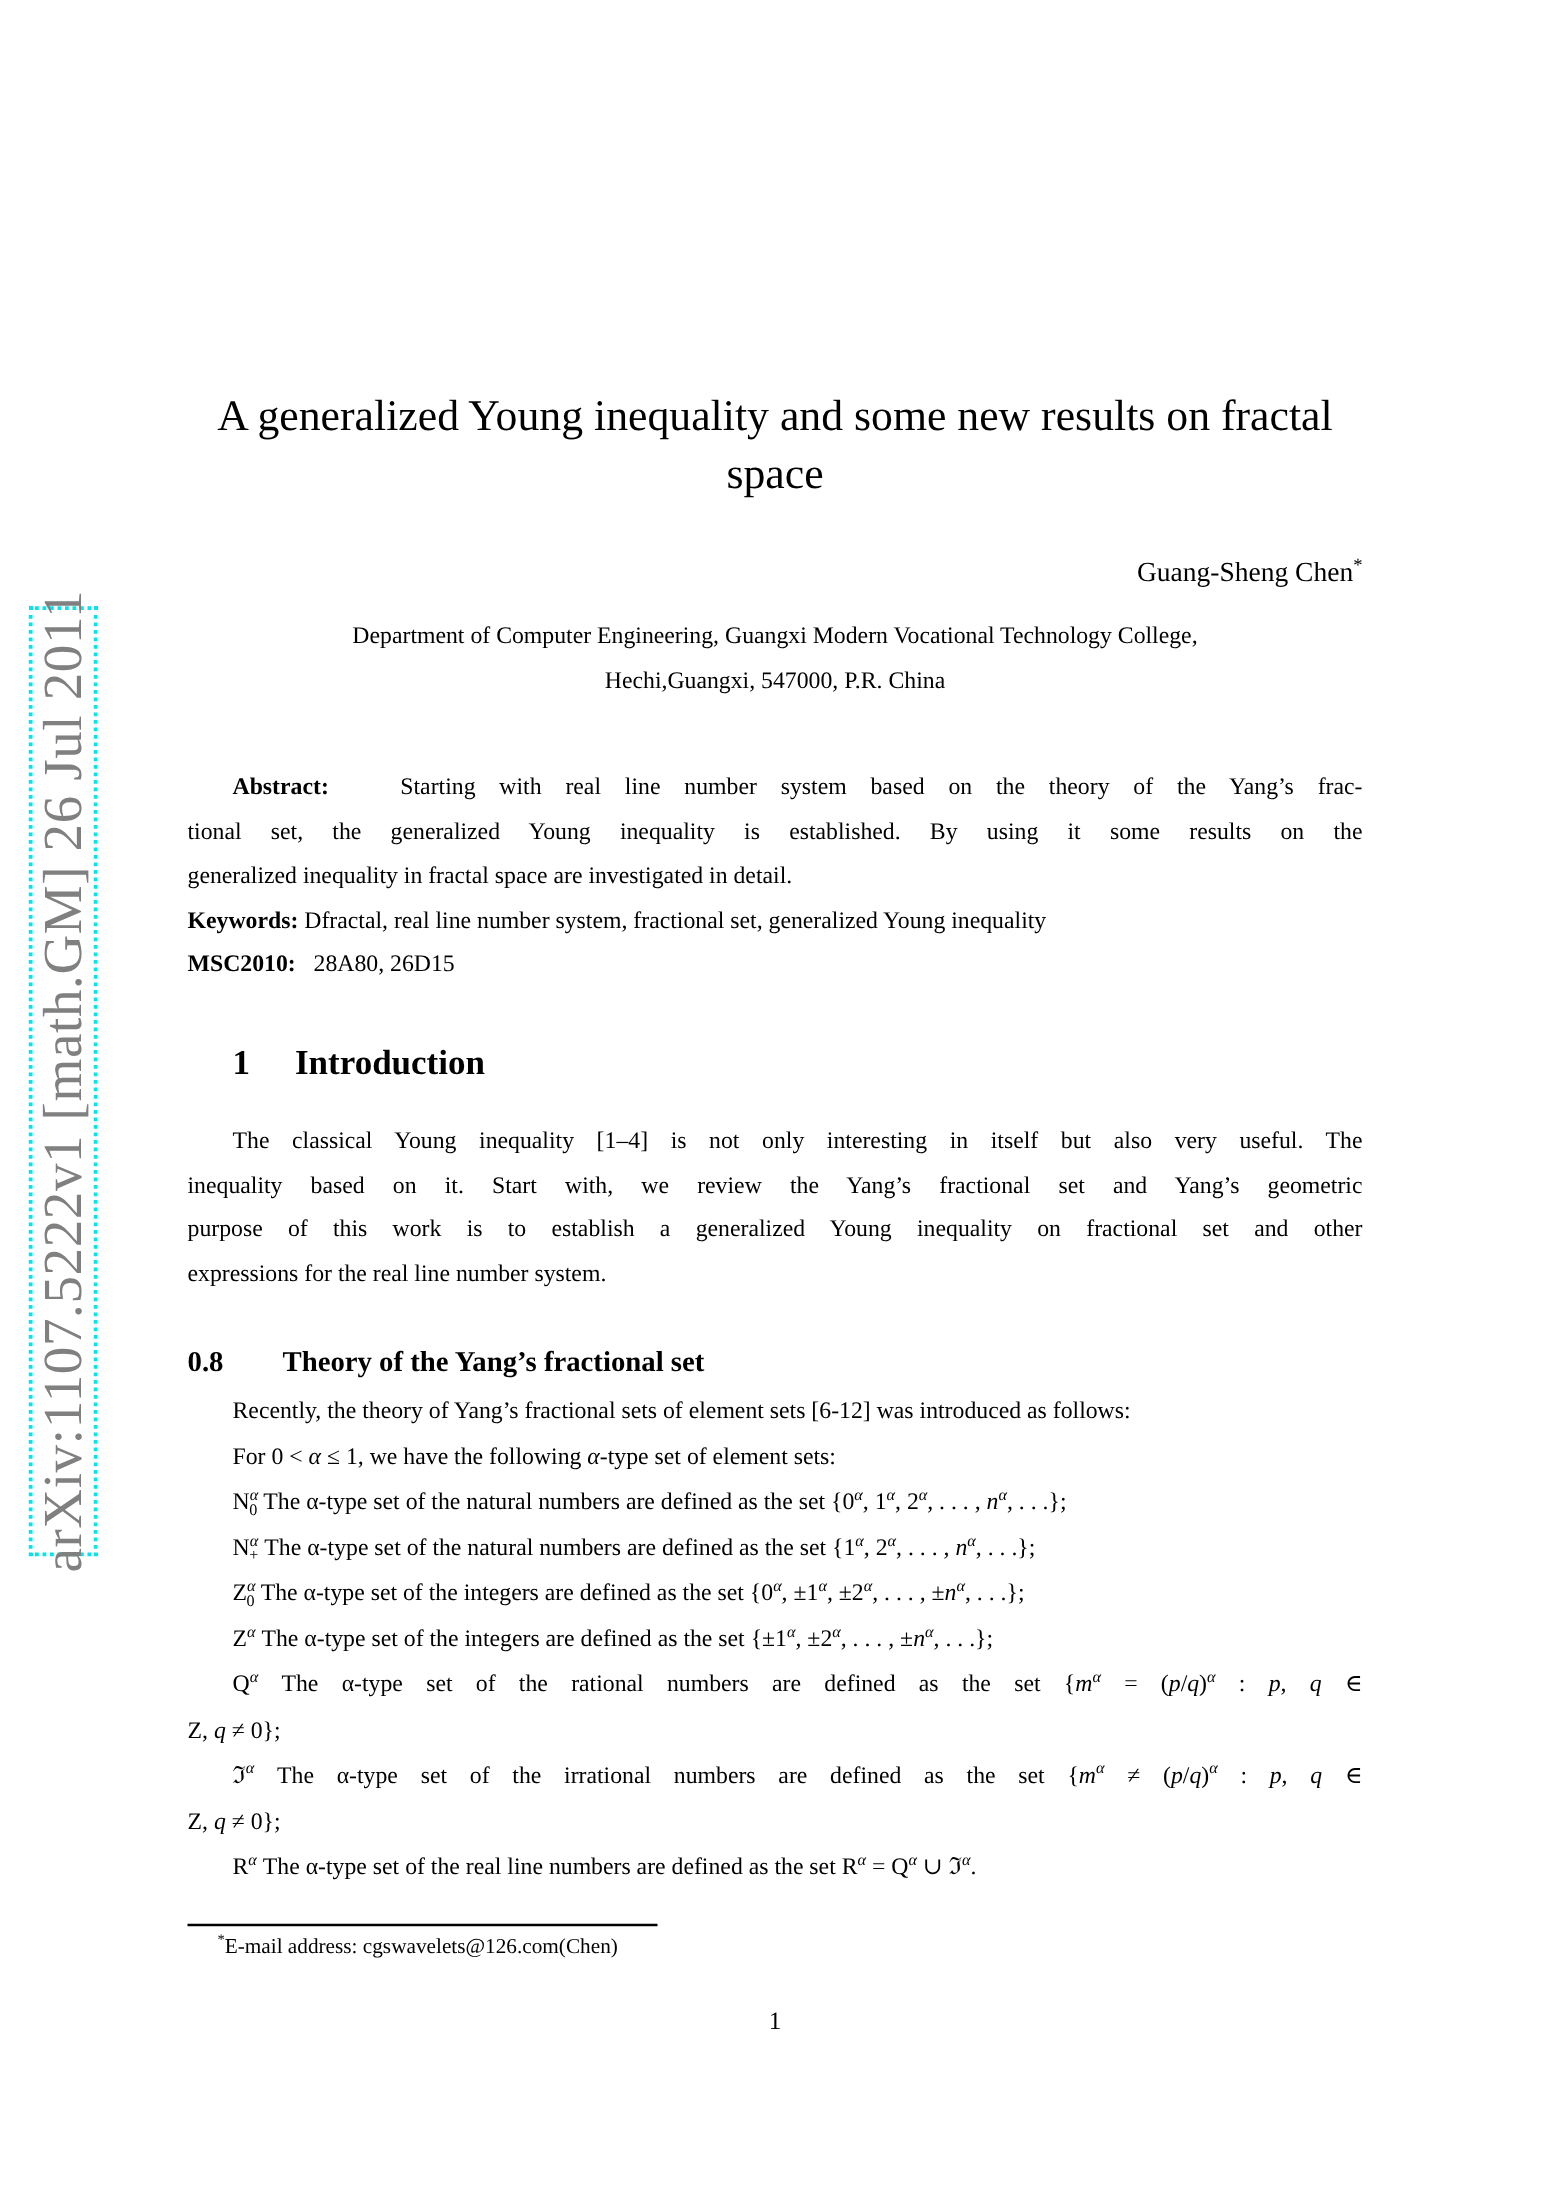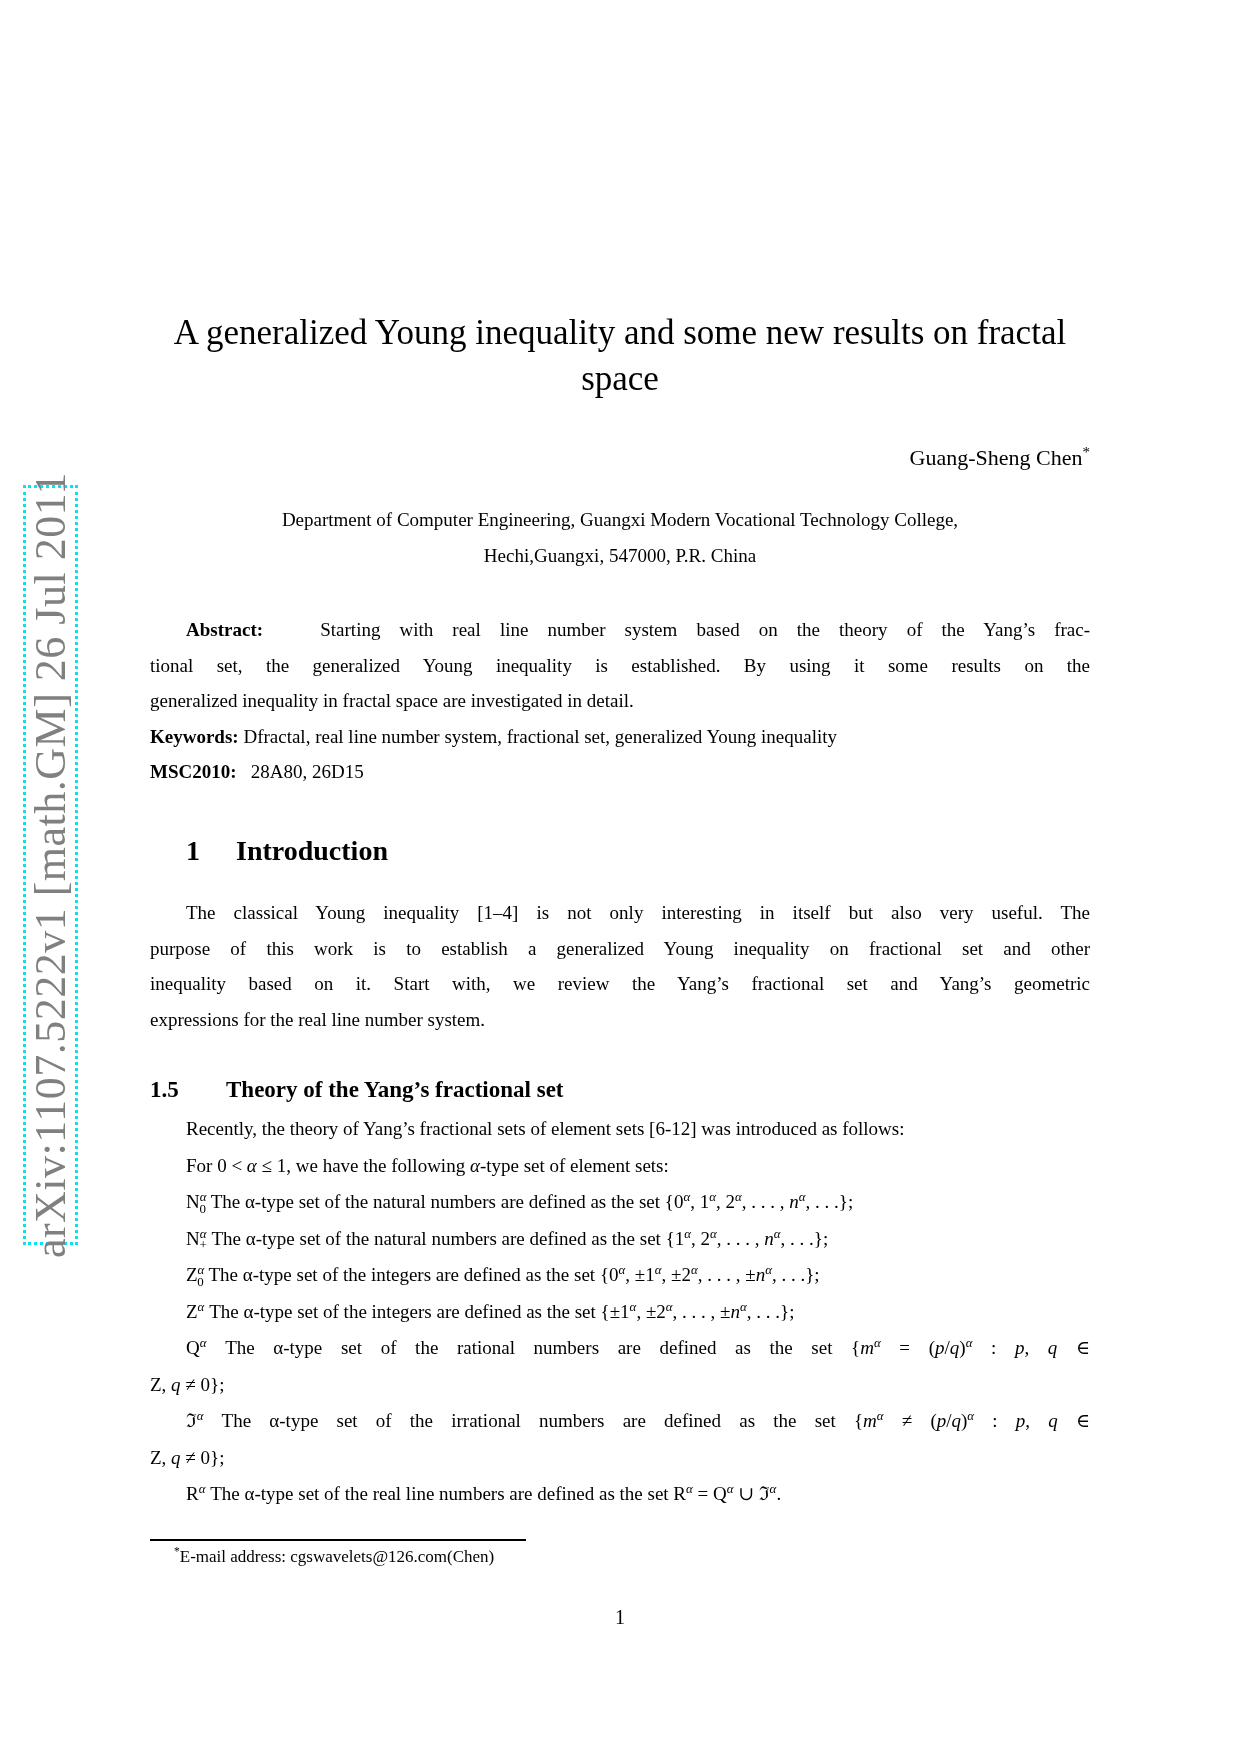--- a/index.html
+++ b/index.html
@@ -28,21 +28,21 @@
     font-size: 35px; line-height: 46px; top: 310px;
   }
   .author {
     position: absolute; left: 150px; width: 940px; text-align: right;
     font-family: "Liberation Serif", "DejaVu Serif", serif;
     font-size: 22px; top: 445px;
   }
   .affil {
     position: absolute; left: 150px; width: 940px; text-align: center;
     font-family: "Liberation Serif", "DejaVu Serif", serif;
-    font-size: 19px; line-height: 36px; top: 502px;
+    font-size: 19px; line-height: 36px; top: 491px;
   }
   .textblock {
     position: absolute; left: 150px; width: 940px;
     font-family: "Liberation Serif", "DejaVu Serif", serif;
     font-size: 19px; line-height: 35.5px;
     text-align: justify;
   }
   .bold { font-weight: bold; }
   .sec-title {
     position: absolute; left: 150px;
@@ -98,27 +98,27 @@
   <span class="line">generalized inequality in fractal space are investigated in detail.</span>
   <span class="line"><span class="bold">Keywords:</span> <span>Dfractal, real line number system, fractional set, generalized Young inequality</span></span>
   <span class="line"><span class="bold">MSC2010:</span>&nbsp;&nbsp;&nbsp;<span>28A80, 26D15</span></span>
 </div>
 
 <div class="sec-title" style="top:835px;margin-left:36px;">
   <span class="sec-num">1</span><span>Introduction</span>
 </div>
 <div class="textblock" style="top:895px;">
   <span class="line ind just">The classical Young inequality [1–4] is not only interesting in itself but also very useful. The</span>
+  <span class="line just">inequality based on it. Start with, we review the Yang’s fractional set and Yang’s geometric</span>
   <span class="line just">purpose of this work is to establish a generalized Young inequality on fractional set and other</span>
-  <span class="line just">inequality based on it. Start with, we review the Yang’s fractional set and Yang’s geometric</span>
   <span class="line">expressions for the real line number system.</span>
 </div>
 
 <div class="subsec-title" style="top:1077px;">
-  <span class="subsec-num">1.5</span><span>Theory of the Yang’s fractional set</span>
+  <span class="subsec-num">0.8</span><span>Theory of the Yang’s fractional set</span>
 </div>
 
 <div class="textblock" style="top:1111px; line-height:36.5px;">
   <span class="line ind">Recently, the theory of Yang’s fractional sets of element sets [6-12] was introduced as follows:</span>
   <span class="line ind"><span>For 0 &lt; </span><i class="m">α</i><span> ≤ 1, we have the following </span><i class="m">α</i><span>-type set of element sets:</span></span>
 
   <span class="line ind">
     <span>N</span><sup><i class="m">α</i></sup><sub style="margin-left:-0.55em">0</sub><span> The α-type set of the natural numbers are defined as the set </span><span>{0<sup><i>α</i></sup>, 1<sup><i>α</i></sup>, 2<sup><i>α</i></sup>, . . . , <i>n</i><sup><i>α</i></sup>, . . .};</span>
   </span>
 

